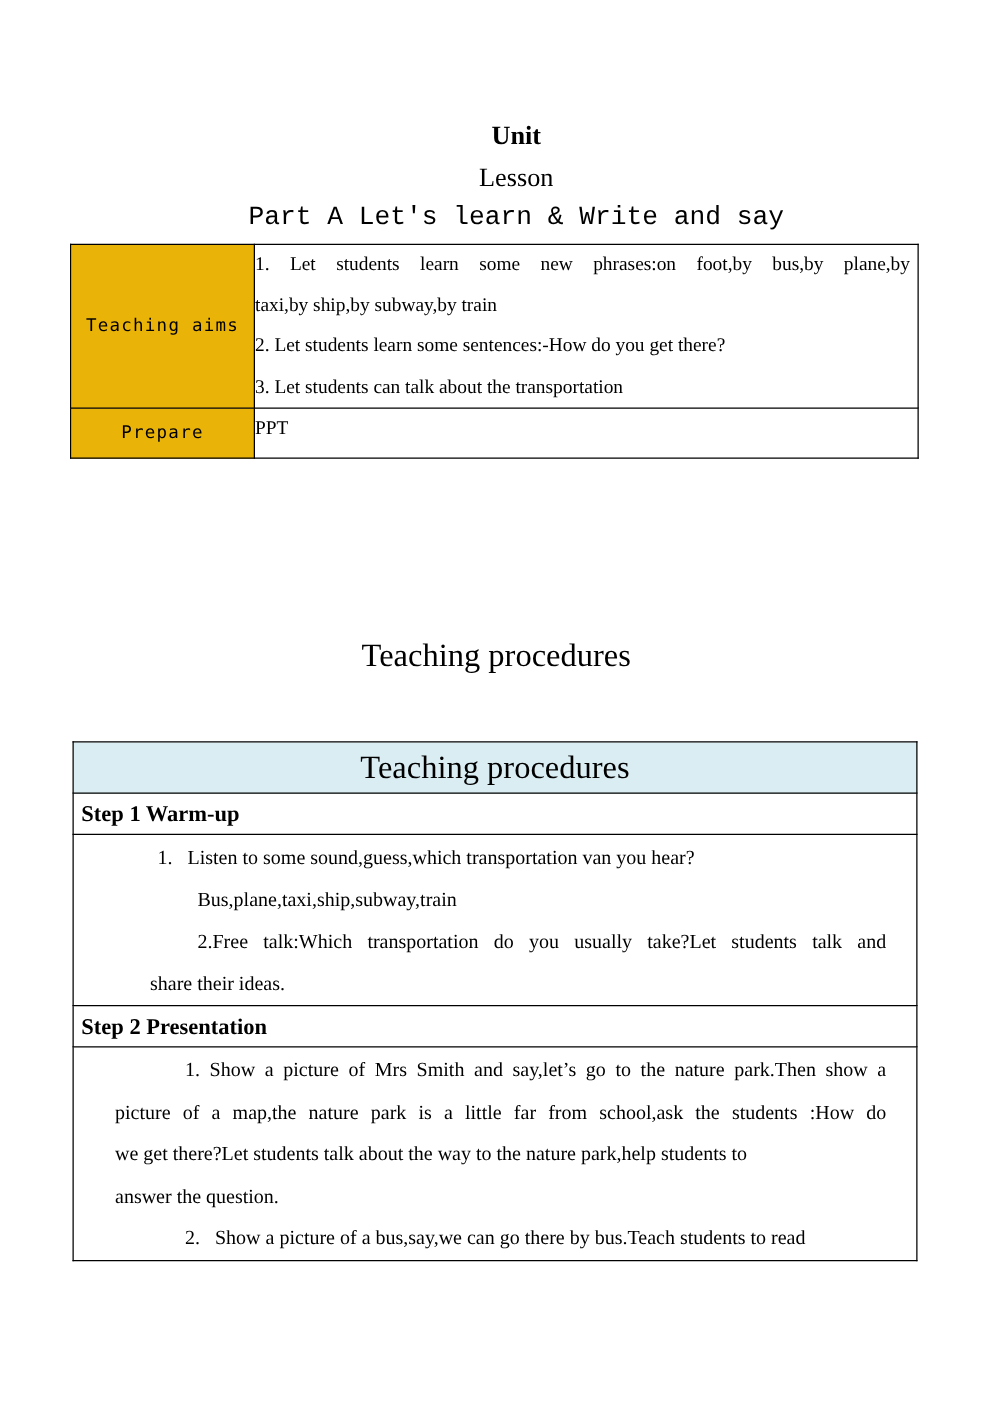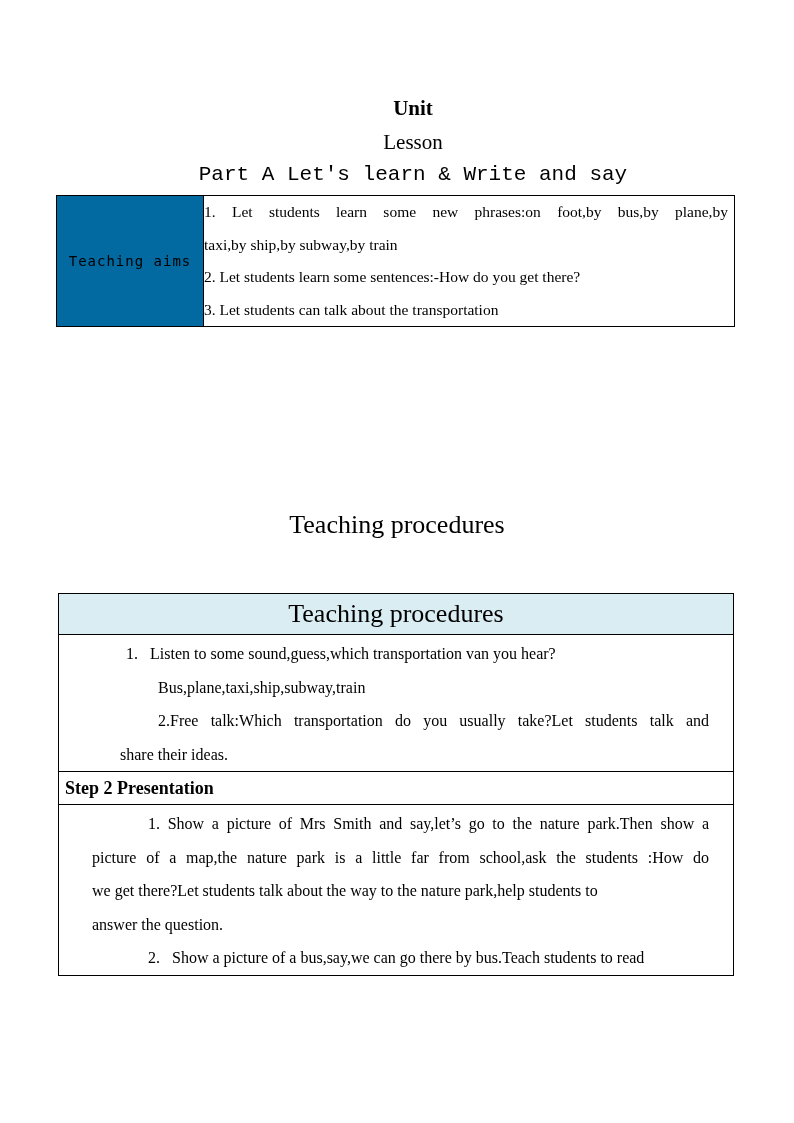--- a/index.html
+++ b/index.html
@@ -6,21 +6,21 @@
     body { width: 794px; height: 1123px; position: relative; overflow: hidden;
            font-family: "Liberation Serif", serif; color: #000; }
     .title { position: absolute; left: 16px; width: 794px; text-align: center; }
     .t-unit { top: 96px; font-size: 21px; font-weight: bold; }
     .t-lesson { top: 130px; font-size: 21px; }
     .t-part { top: 163px; font-size: 21px; font-family: Liberation Mono, monospace; }
 
     table { border-collapse: collapse; position: absolute; }
     .info { left: 56px; top: 195px; width: 679px; }
     .info td { border: 1px solid #000; vertical-align: top; font-size: 15.5px; line-height: 32.5px; }
-    .info td.lab { width: 144px; background: #0369a1; text-align: center; vertical-align: middle;
+    .info td.lab { width: 144px; background: #eab308; text-align: center; vertical-align: middle;
                    font-family: "DejaVu Sans Mono", monospace; font-size: 14px; letter-spacing: 1px; line-height: 37px; }
     .info td.val { padding: 0 6px 0 0; }
     .info .aims td.val { text-align: justify; }
     .jline { display: block; text-align: justify; text-align-last: justify; }
     .line { display: block; }
 
     .proc-title { position: absolute; top: 510px; left: 0; width: 794px; text-align: center; font-size: 26px; }
 
     .proc { left: 58px; top: 593px; width: 676px; }
     .proc td { border: 1px solid #000; font-size: 16px; }
@@ -46,29 +46,40 @@
     <td class="lab">
       <span class="line">Teaching aims</span>
     </td>
     <td class="val">
       <span class="jline">1. Let students learn some new phrases:on foot,by bus,by plane,by</span>
       <span class="line">taxi,by ship,by subway,by train</span>
       <span class="line">2. Let students learn some sentences:-How do you get there?</span>
       <span class="line">3. Let students can talk about the transportation</span>
     </td>
   </tr>
+  <tr>
+    <td class="lab">
+      <span class="line">Prepare</span>
+    </td>
+    <td class="val">
+      <span class="line">PPT</span>
+    </td>
+  </tr>
 </tbody>
   </table>
 
 <div class="proc-title">Teaching procedures</div>
 
 <table class="proc">
   <tbody>
       <tr class="head">
     <td>Teaching procedures</td>
+  </tr>
+  <tr class="step">
+    <td>Step 1 Warm-up</td>
   </tr>
   <tr class="body">
     <td>
       <span class="line ind1" style="white-space:pre;">1.   Listen to some sound,guess,which transportation van you hear?</span>
       <span class="line ind2">Bus,plane,taxi,ship,subway,train</span>
       <span class="jline ind2">2.Free talk:Which transportation do you usually take?Let students talk and</span>
       <span class="line ind3">share their ideas.</span>
     </td>
   </tr>
   <tr class="step">

